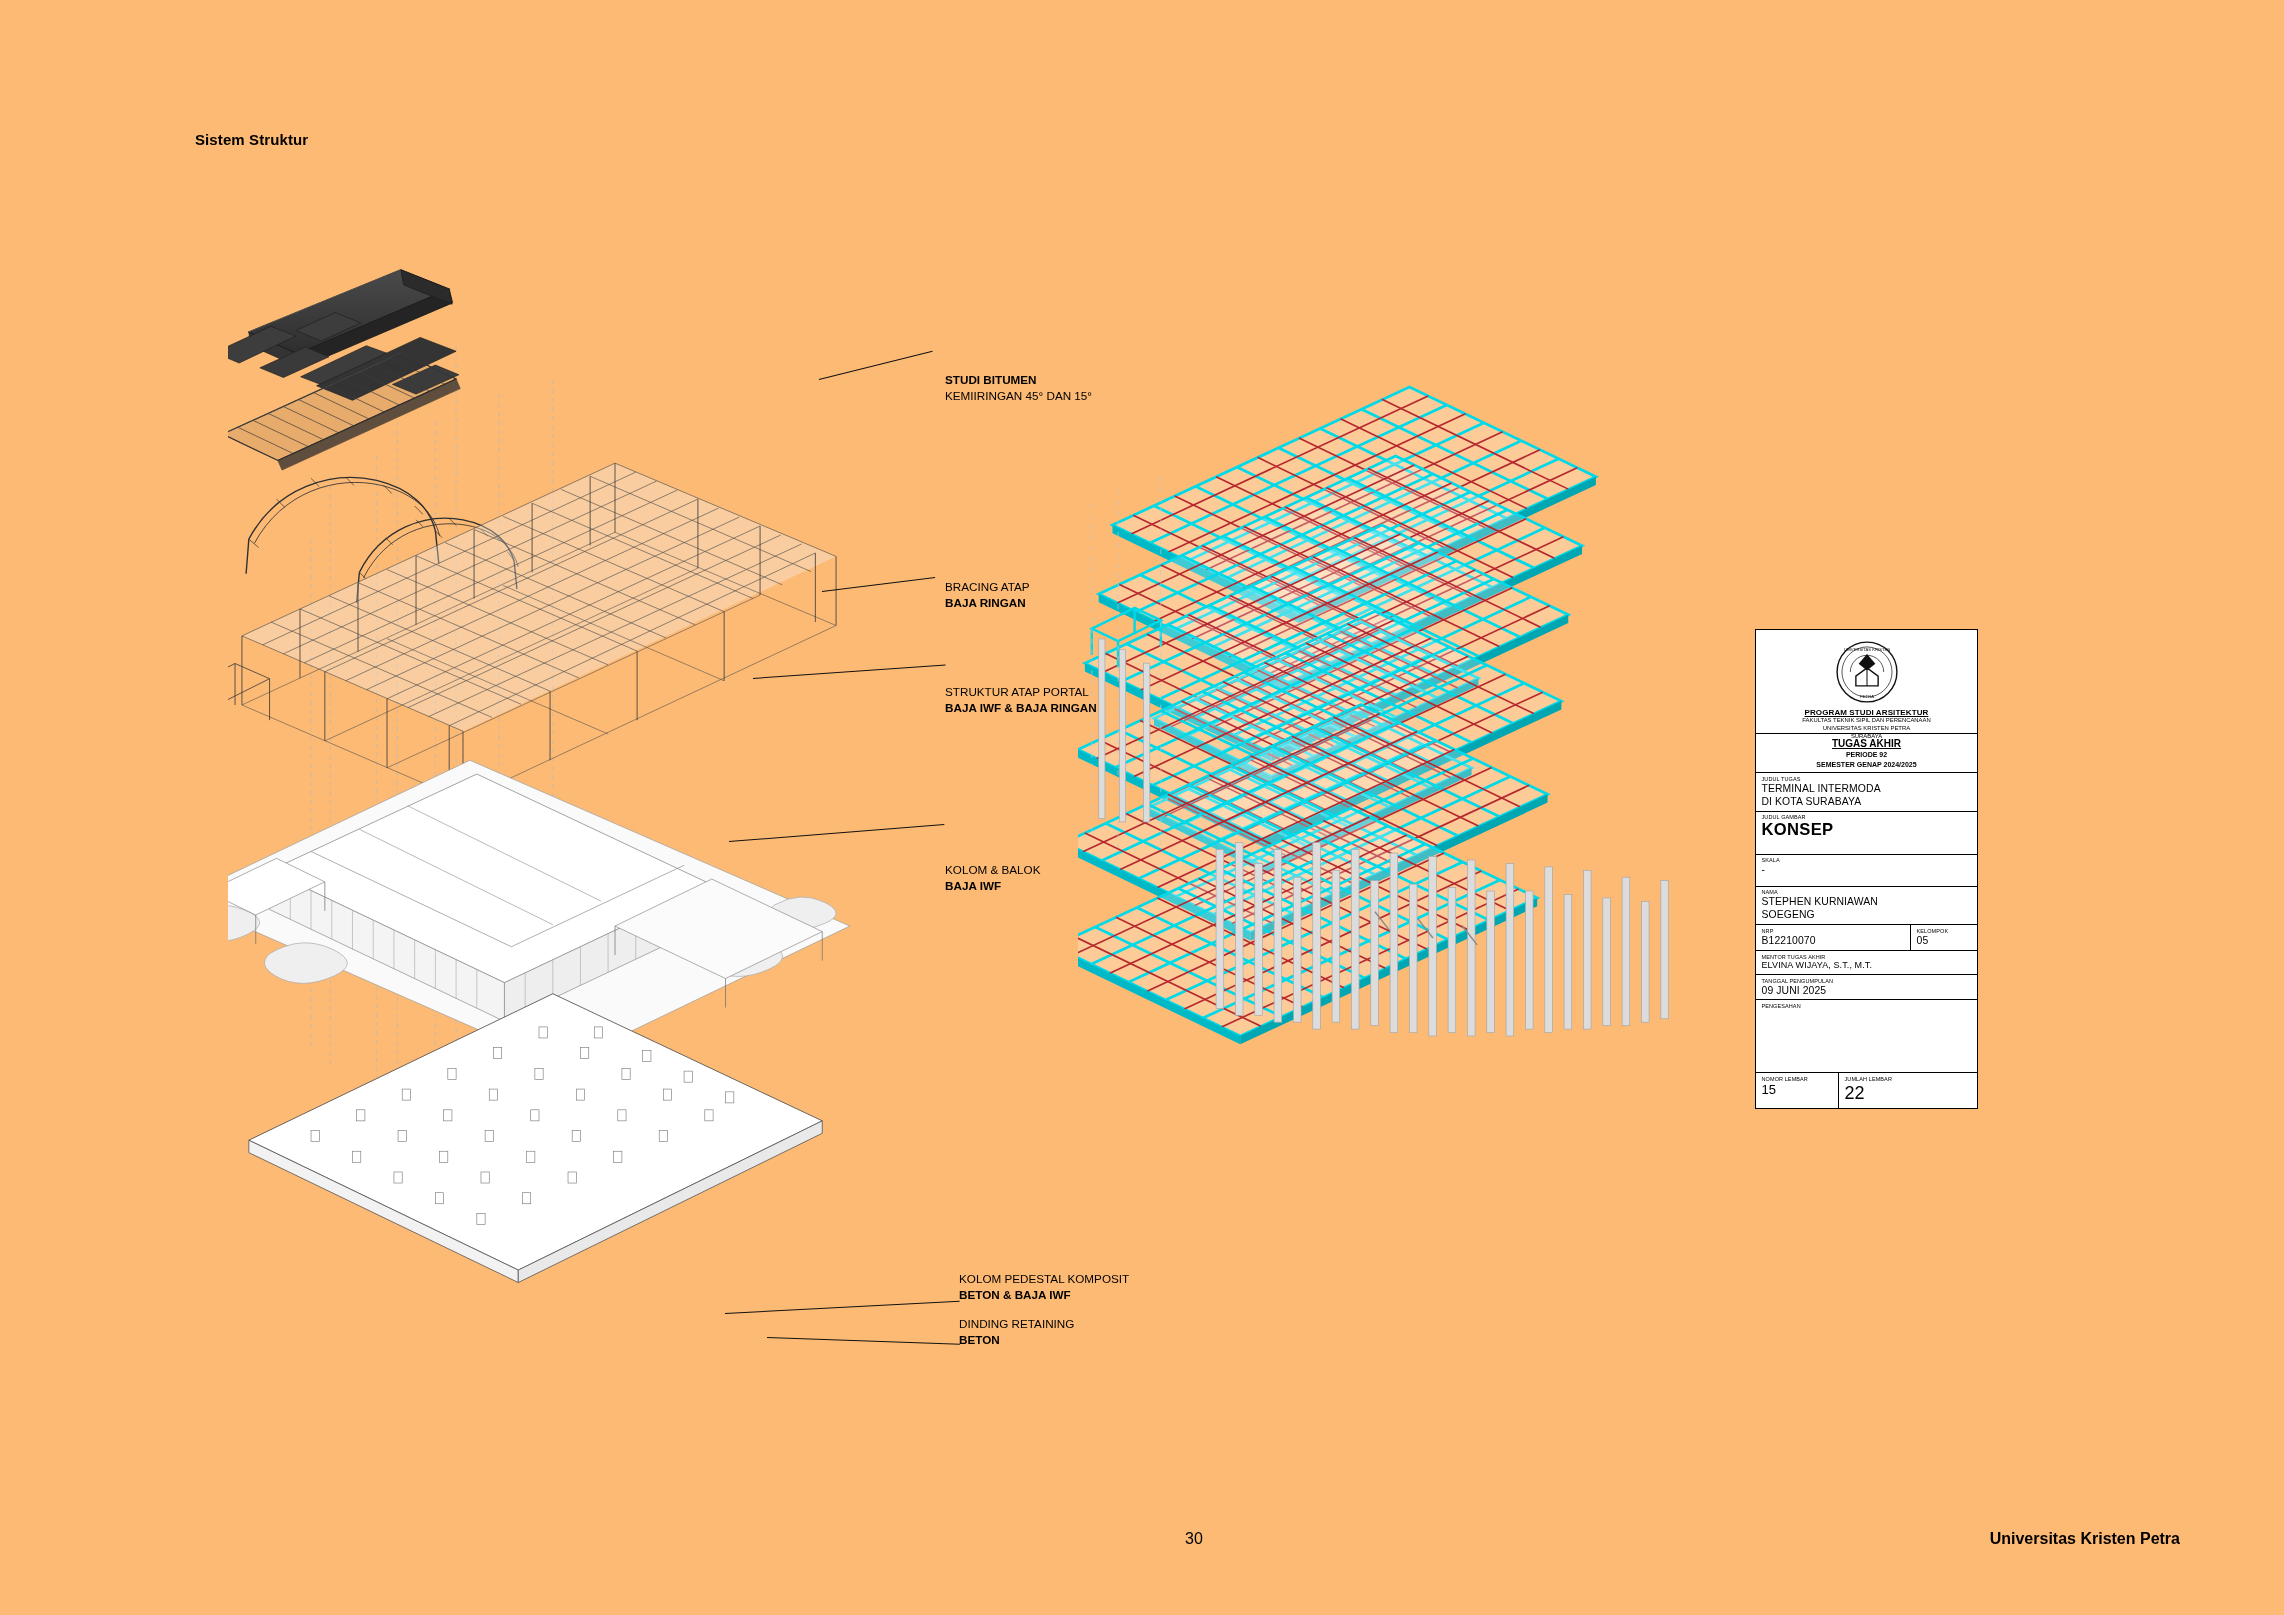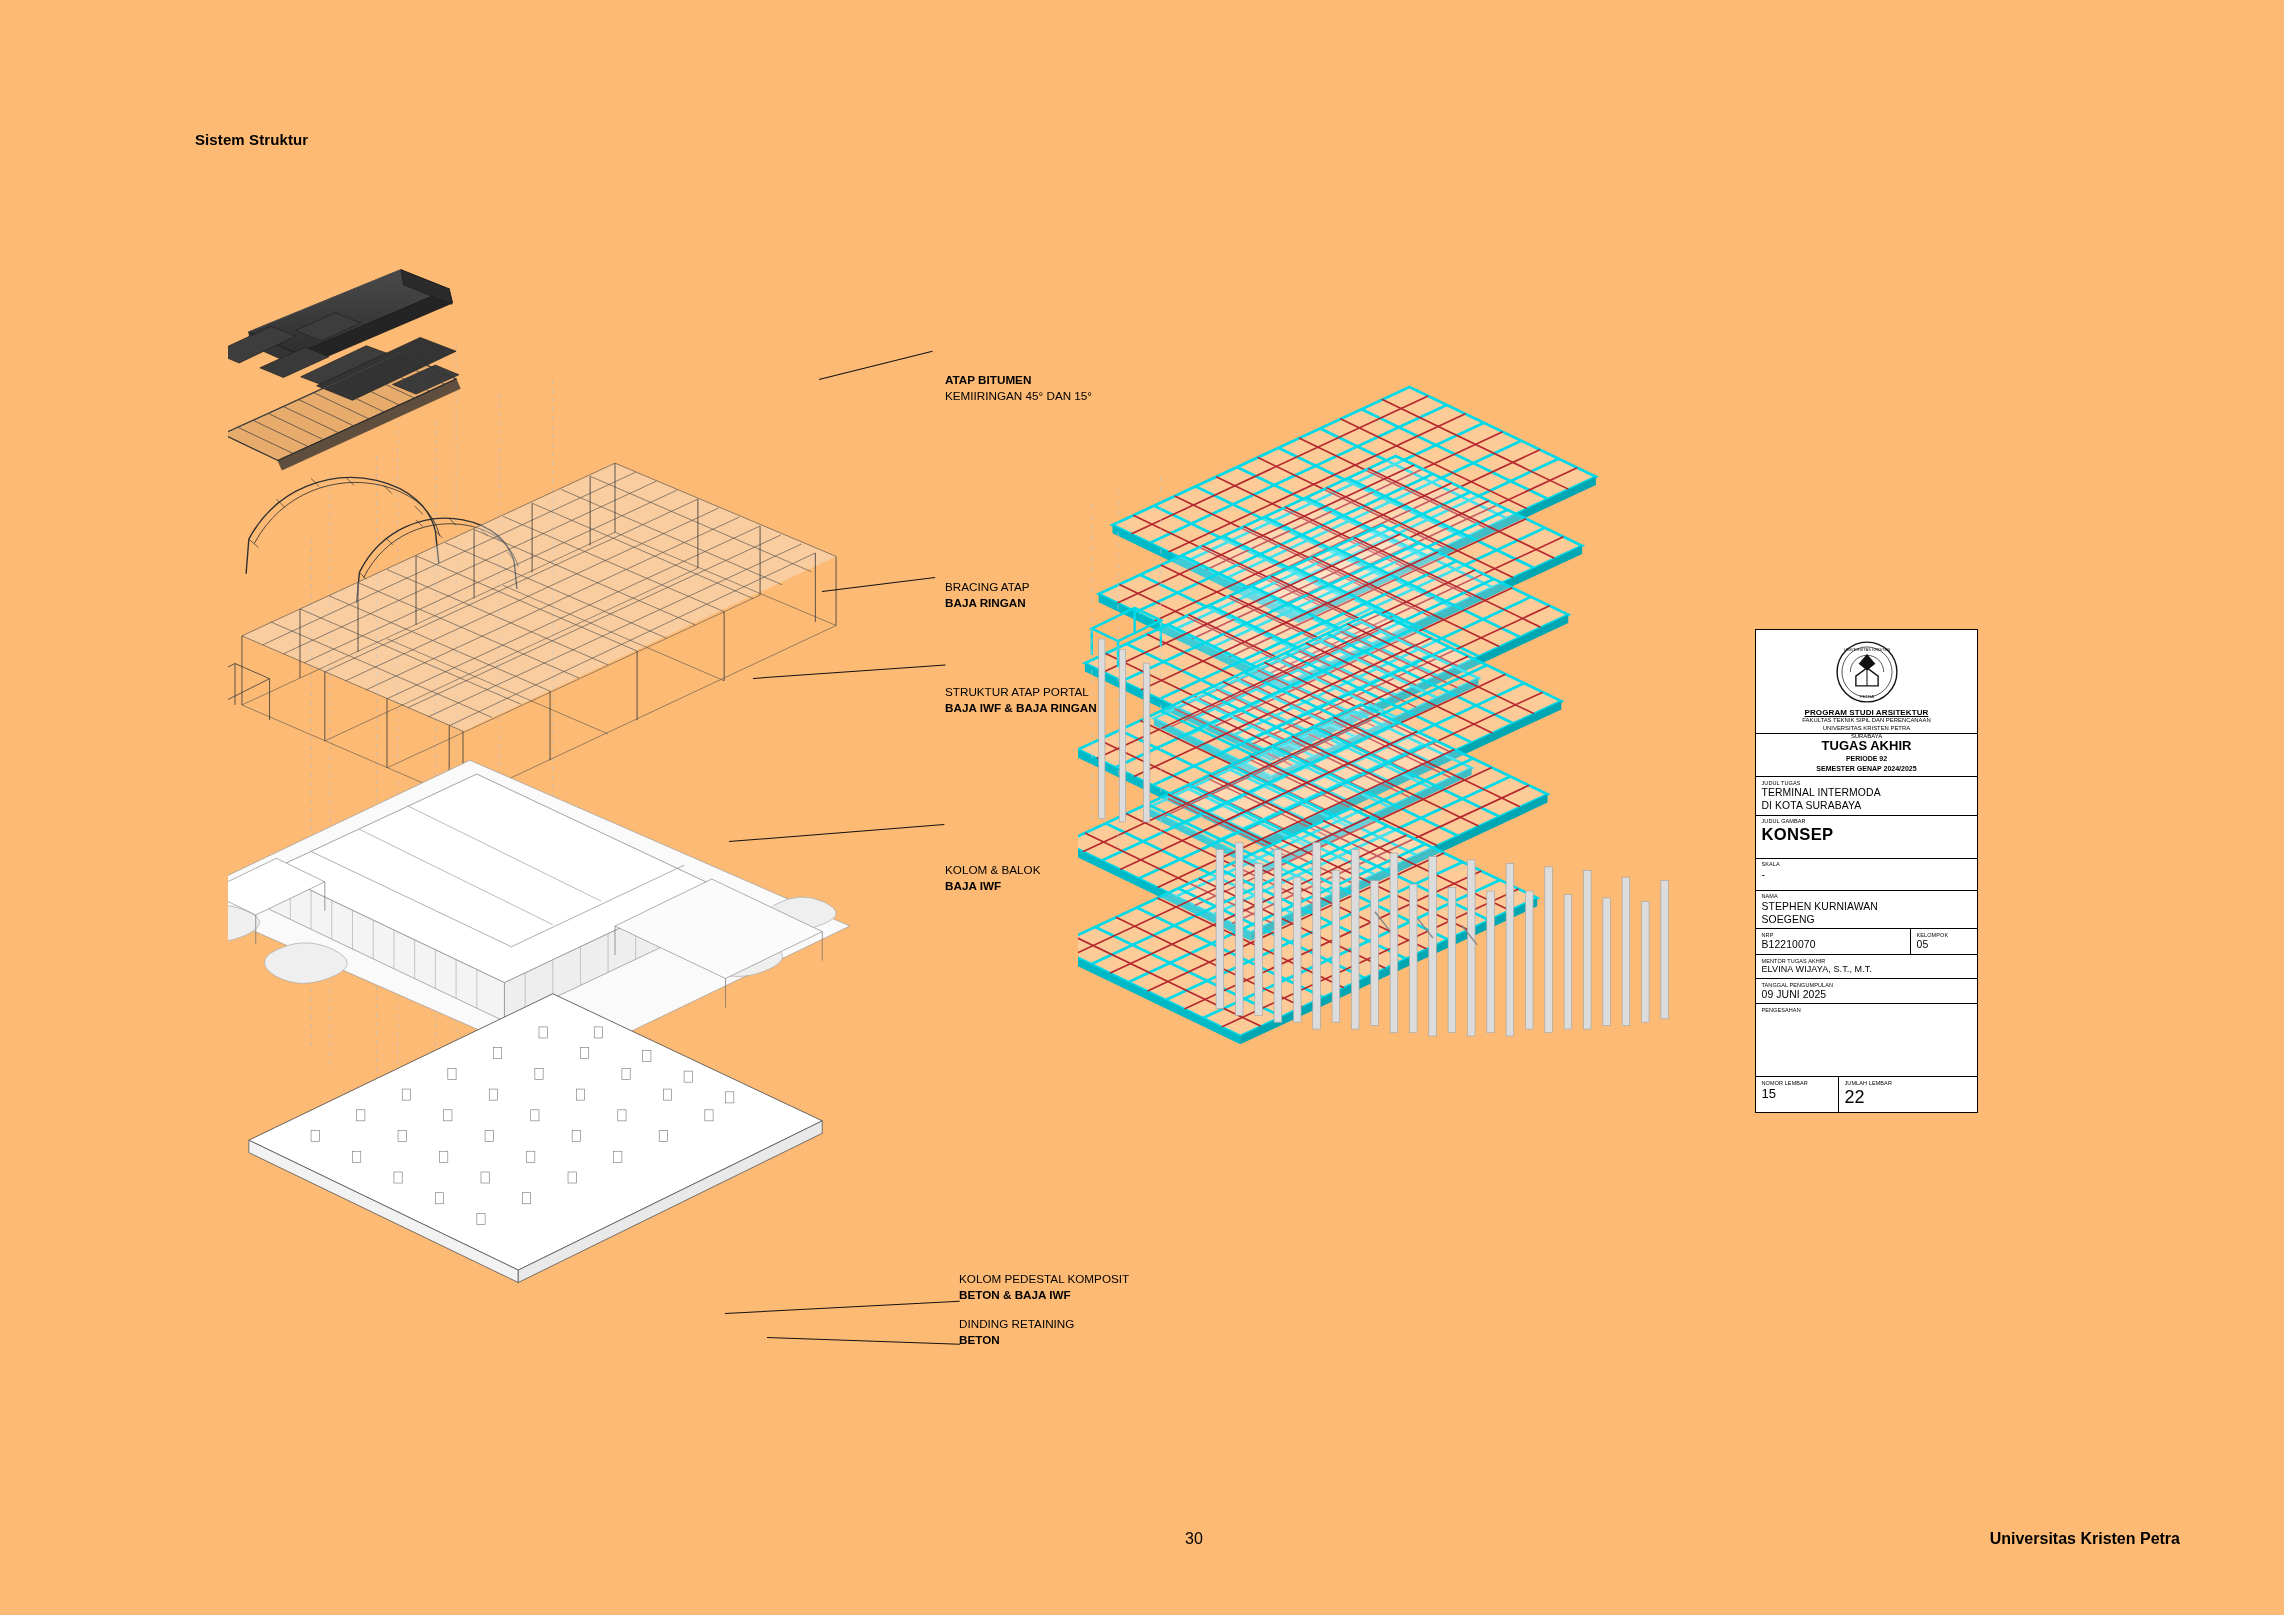--- a/index.html
+++ b/index.html
@@ -468,21 +468,21 @@
           <rect x="600" y="1160" width="12" height="16"></rect>
           <rect x="660" y="1190" width="12" height="16"></rect>
           <rect x="720" y="1220" width="12" height="16"></rect>
         </g>
       </g>
     </svg>
   </div>
 
   <div class="leader" style="left:819px; top:379px; width:117px; transform: rotate(-14deg);"></div>
   <div class="callout" style="left:945px; top:372px;">
-    <span class="l1 bold">ATAP BITUMEN</span>
+    <span class="l1 bold">STUDI BITUMEN</span>
     <span class="l2">KEMIIRINGAN 45° DAN 15°</span>
   </div>
 
   <div class="leader" style="left:822px; top:591px; width:114px; transform: rotate(-7deg);"></div>
   <div class="callout" style="left:945px; top:579px;">
     <span class="l1">BRACING ATAP</span>
     <span class="l2 bold">BAJA RINGAN</span>
   </div>
 
   <div class="leader" style="left:753px; top:678px; width:193px; transform: rotate(-4deg);"></div>
@@ -664,21 +664,21 @@
           <text x="46" y="84" font-size="6" text-anchor="middle" fill="#111" font-family="Liberation Sans, sans-serif">PETRA</text>
         </svg>
       </div>
       <div class="tb-prog">PROGRAM STUDI ARSITEKTUR</div>
       <div class="tb-tiny">FAKULTAS TEKNIK SIPIL DAN PERENCANAAN</div>
       <div class="tb-tiny">UNIVERSITAS KRISTEN PETRA</div>
       <div class="tb-tiny">SURABAYA</div>
     </div>
 
     <div class="tb-row tb-center">
-      <div class="tb-tiny tb-bold" style="font-size:13px;">TUGAS AKHIR</div>
+      <div class="tb-tiny tb-bold" style="font-size:10px;text-decoration:underline;">TUGAS AKHIR</div>
       <div class="tb-tiny tb-bold" style="font-size:7px;">PERIODE 92</div>
       <div class="tb-tiny tb-bold" style="font-size:7px;">SEMESTER GENAP 2024/2025</div>
     </div>
 
     <div class="tb-row">
       <span class="tb-tag">JUDUL TUGAS</span>
       <span class="tb-val">TERMINAL INTERMODA</span>
       <span class="tb-val">DI KOTA SURABAYA</span>
     </div>
 

